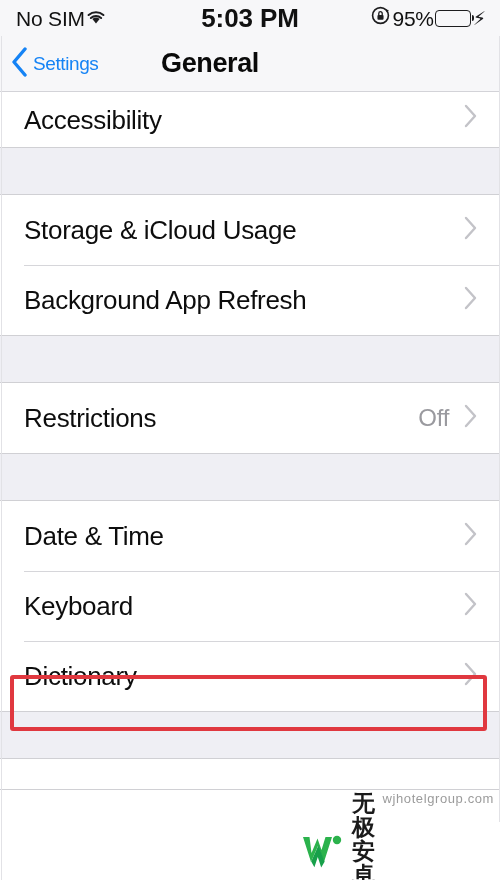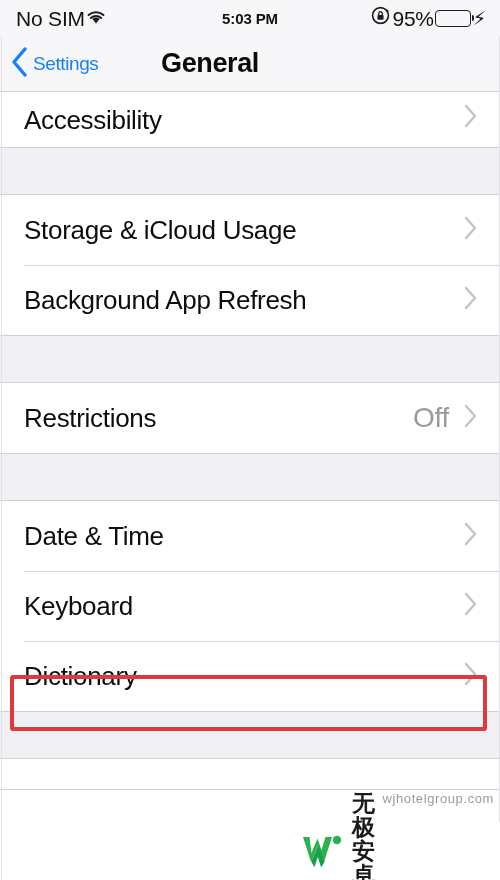--- a/index.html
+++ b/index.html
@@ -37,21 +37,21 @@
   .sb-left {
     display: flex;
     align-items: center;
     flex: 0 0 auto;
   }
   .sb-center {
     position: absolute;
     left: 0; right: 0;
     text-align: center;
     font-weight: 600;
-    font-size: 15px;
+    font-size: 26px;
     letter-spacing: -0.1px;
     pointer-events: none;
   }
   .sb-right {
     margin-left: auto;
     display: flex;
     align-items: center;
     gap: 1px;
     flex: 0 0 auto;
     z-index: 2;
@@ -163,21 +163,21 @@
     background: #d6d6da;
   }
   .row-label {
     font-size: 26px;
     color: #0d0d0d;
     letter-spacing: -0.3px;
     line-height: 1;
     flex: 1 1 auto;
   }
   .row-value {
-    font-size: 28px;
+    font-size: 24px;
     color: #9a9a9f;
     letter-spacing: -0.3px;
     line-height: 1;
     margin-right: 14px;
   }
   .chevron {
     flex: 0 0 auto;
     display: block;
     margin-right: 6px;
   }

